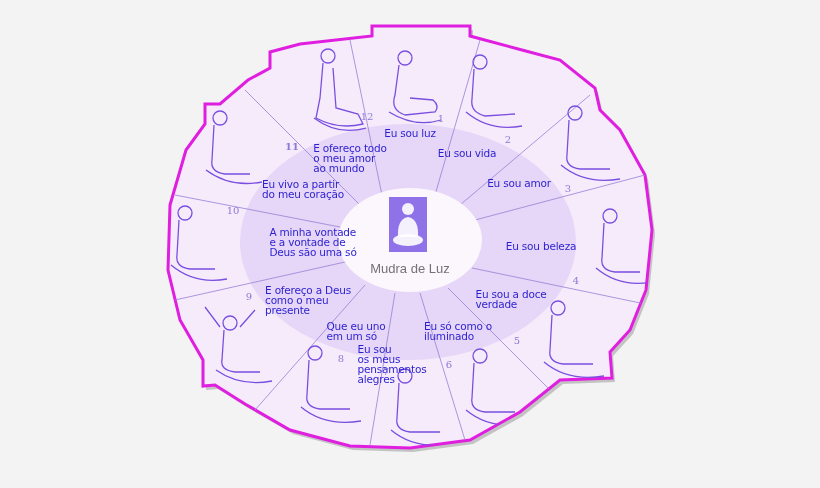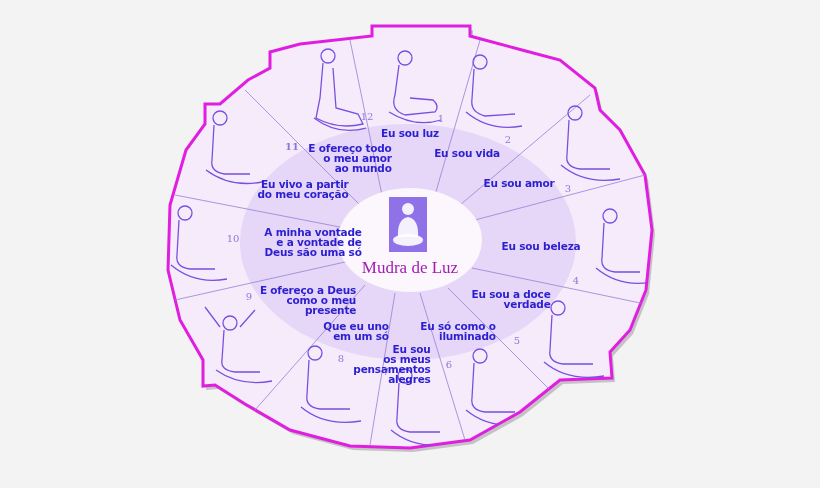--- a/index.html
+++ b/index.html
@@ -1,20 +1,20 @@
 <!DOCTYPE html>
 <html><head>
 <meta charset="utf-8">
 <style>
   html,body{margin:0;padding:0;}
   body{width:820px;height:488px;background:#f4f3f4;position:relative;overflow:hidden;font-family:"DejaVu Sans",sans-serif;}
   #wheel{position:absolute;left:0;top:0;width:820px;height:488px;}
-  .lbl{position:absolute;color:#2b1fd0;font-family:"DejaVu Sans",sans-serif;font-size:10.5px;line-height:10px;text-align:right;white-space:pre-line;transform:translate(-50%,-50%);letter-spacing:-0.2px;font-weight:bold;}
+  .lbl{position:absolute;color:#2b1fd0;font-family:"DejaVu Sans",sans-serif;font-size:10.5px;line-height:10px;text-align:left;white-space:pre-line;transform:translate(-50%,-50%);letter-spacing:-0.2px;}
   .num{position:absolute;color:#8a7ad8;font-family:"DejaVu Serif",serif;font-size:10px;transform:translate(-50%,-50%);}
-  #title{position:absolute;left:410px;top:268px;transform:translate(-50%,-50%);color:#a21caf;font-family:Liberation Serif, serif;font-size:17px;white-space:nowrap;}
+  #title{position:absolute;left:410px;top:268px;transform:translate(-50%,-50%);color:#737373;font-family:Liberation Sans, sans-serif;font-size:13px;white-space:nowrap;}
   #logo{position:absolute;left:389px;top:197px;width:38px;height:55px;background:#8f72e8;}
 </style>
 </head>
 <body>
 
 <svg id="wheel" viewBox="0 0 820 488" xmlns="http://www.w3.org/2000/svg">
   <defs>
     <clipPath id="clipFrame">
       <path d="M300,44 L372,36 L372,26 L470,26 L470,36 L522,50 L560,60 L595,88 L600,110 L620,130 L645,175 L652,230 L646,290 L630,330 L610,352 L612,378 L560,380 L520,412 L470,440 L410,448 L350,446 L290,430 L245,404 L215,385 L203,386 L203,360 L180,320 L168,270 L170,205 L186,150 L205,124 L205,104 L220,104 L248,80 L270,68 L270,52 Z"></path>
     </clipPath>
@@ -147,15 +147,15 @@
 
 <div class="num" style="left:441px;top:118px;">1</div>
 <div class="num" style="left:508px;top:139px;">2</div>
 <div class="num" style="left:568px;top:188px;">3</div>
 <div class="num" style="left:576px;top:280px;">4</div>
 <div class="num" style="left:517px;top:340px;">5</div>
 <div class="num" style="left:449px;top:364px;">6</div>
 <div class="num" style="left:386px;top:371px;">7</div>
 <div class="num" style="left:341px;top:358px;">8</div>
 <div class="num" style="left:249px;top:296px;">9</div>
-<div class="num" style="left:233px;top:210px;margin-top:28px;">10</div>
+<div class="num" style="left:233px;top:210px;">10</div>
 <div class="num" style="left:292px;top:146px;font-weight:bold;">11</div>
 <div class="num" style="left:367px;top:116px;">12</div>
 
 </body></html>

